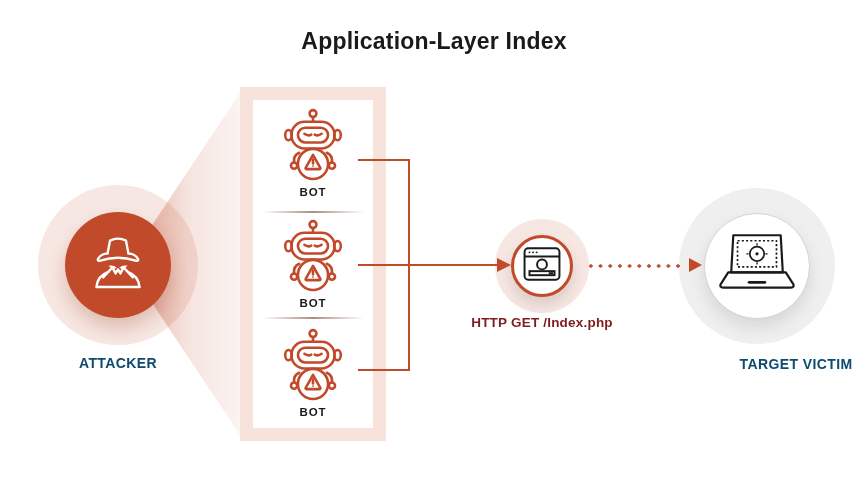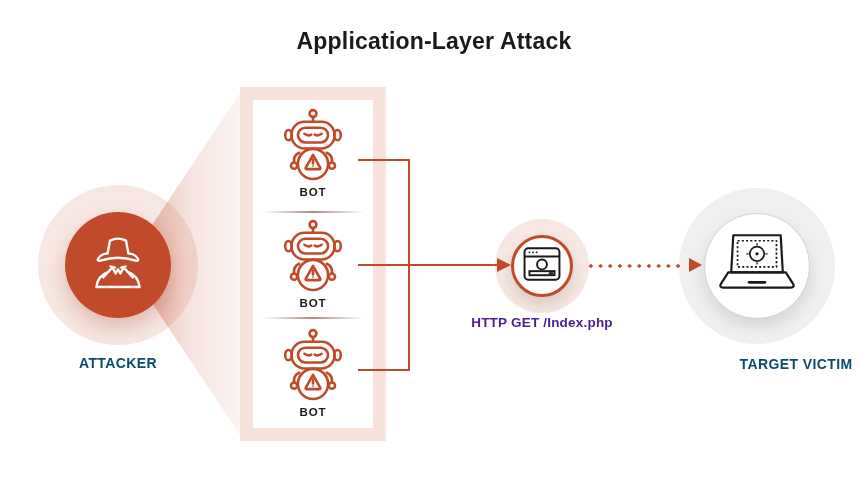--- a/index.html
+++ b/index.html
@@ -54,21 +54,21 @@
     border-top:7px solid transparent;border-bottom:7px solid transparent;border-left:14px solid #c14a2b;
   }
   
   .server-halo{left:495px;top:219px;width:94px;height:94px;border-radius:50%;background:#f7e7e2;z-index:2;}
   .server-circle{
     left:511px;top:235px;width:62px;height:62px;border-radius:50%;background:#fff;
     border:3px solid #c14a2b;box-sizing:border-box;z-index:3;
     display:flex;align-items:center;justify-content:center;
     box-shadow:0 8px 14px rgba(0,0,0,.12);
   }
-  .http-label{left:442px;top:315px;width:200px;text-align:center;font-size:13.5px;font-weight:700;color:#4c1d95;letter-spacing:.2px;z-index:4;}
+  .http-label{left:442px;top:315px;width:200px;text-align:center;font-size:13.5px;font-weight:700;color:#7f1d1d;letter-spacing:.2px;z-index:4;}
   
   .dotted-line{
     left:586px;top:263px;width:97px;height:6px;z-index:5;
     background-image:radial-gradient(circle, #c14a2b 1.5px, transparent 1.8px);
     background-size:9.7px 6px;background-position:center left;background-repeat:repeat-x;
   }
   .arrowhead-dotted{
     left:689px;top:258px;width:0;height:0;z-index:5;
     border-top:7.5px solid transparent;border-bottom:7.5px solid transparent;border-left:13px solid #c14a2b;
   }
@@ -80,21 +80,21 @@
     display:flex;align-items:center;justify-content:center;
     box-shadow:0 8px 16px rgba(0,0,0,.10);
   }
   .victim-label{left:696px;top:356px;width:200px;}
 </style>
 </head>
 <body>
 
 <div id="canvas">
 
-  <div class="abs title">Application-Layer Attack</div>
+  <div class="abs title">Application-Layer Index</div>
 
   <div class="abs attacker-halo"></div>
   <div class="abs attack-cone"></div>
   <div class="abs attacker-circle">
     <span>
       <svg viewBox="0 0 80 80" width="64" height="64" fill="none" stroke="#ffffff" stroke-width="3" stroke-linecap="round" stroke-linejoin="round">
         <path d="M27 28 L30 12 Q40 7 50 12 L53 28"></path>
         <path d="M27 28 Q18 29 15 35 Q14 38 18 37 Q40 30 62 37 Q66 38 65 35 Q62 29 53 28"></path>
         <path d="M28 43.5 Q34 42 38.5 46 Q33 49 28 43.5 Z" fill="#ffffff" stroke="none"></path>
         <path d="M52 43.5 Q46 42 41.5 46 Q47 49 52 43.5 Z" fill="#ffffff" stroke="none"></path>

